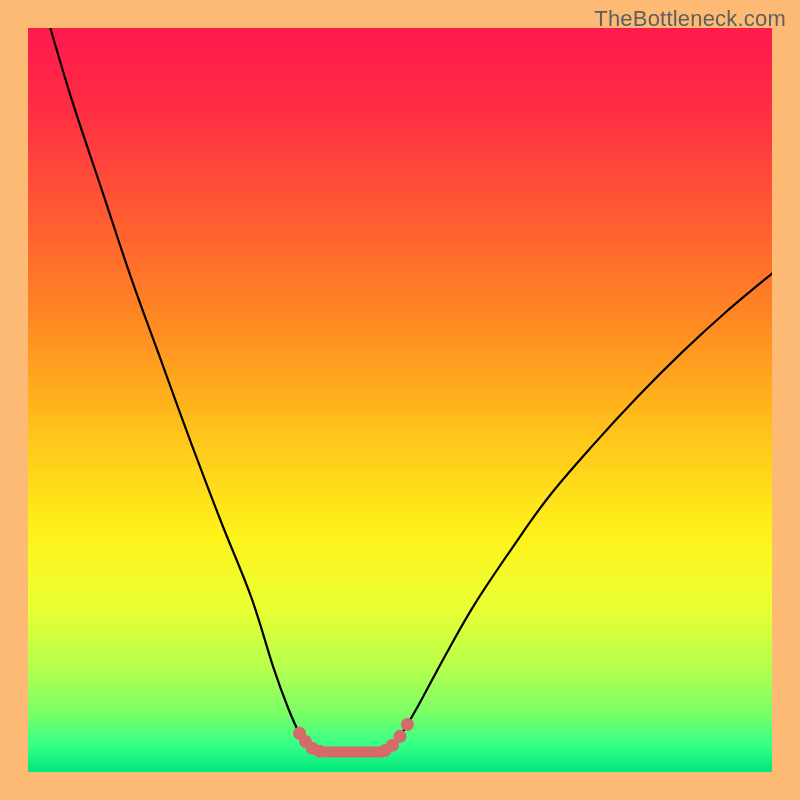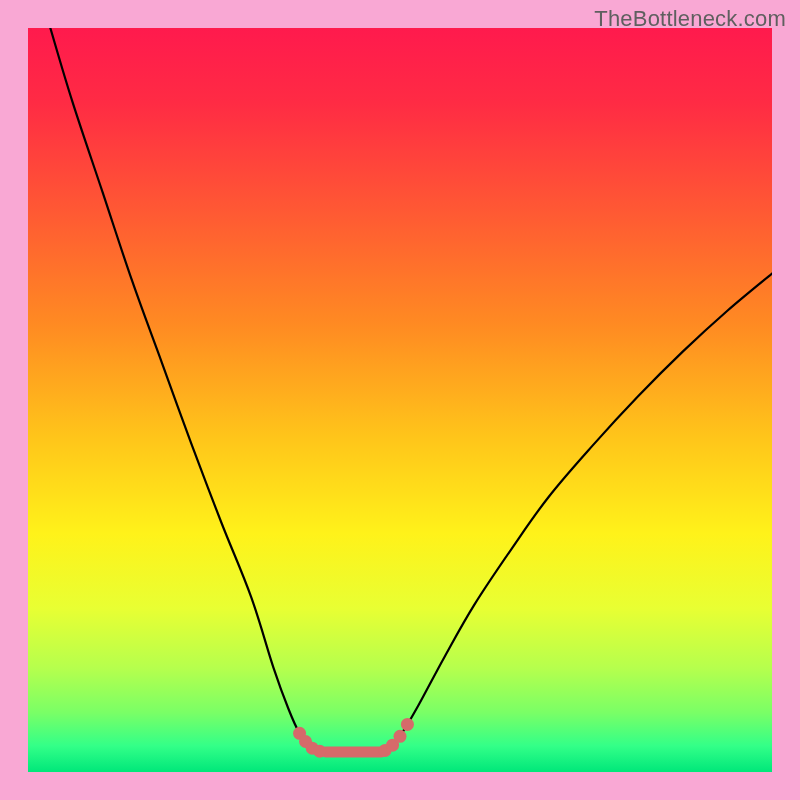--- a/index.html
+++ b/index.html
@@ -10,21 +10,21 @@
     background: #000;
     overflow: hidden;
     font-family: Arial, Helvetica, sans-serif;
   }
   .frame {
     position: absolute;
     left: 0;
     top: 0;
     width: 800px;
     height: 800px;
-    background: #f9a8d4;
+    background: #fdba74;
   }
   .plot {
     position: absolute;
     left: 28px;
     top: 28px;
     width: 744px;
     height: 744px;
   }
   .watermark {
     position: absolute;

